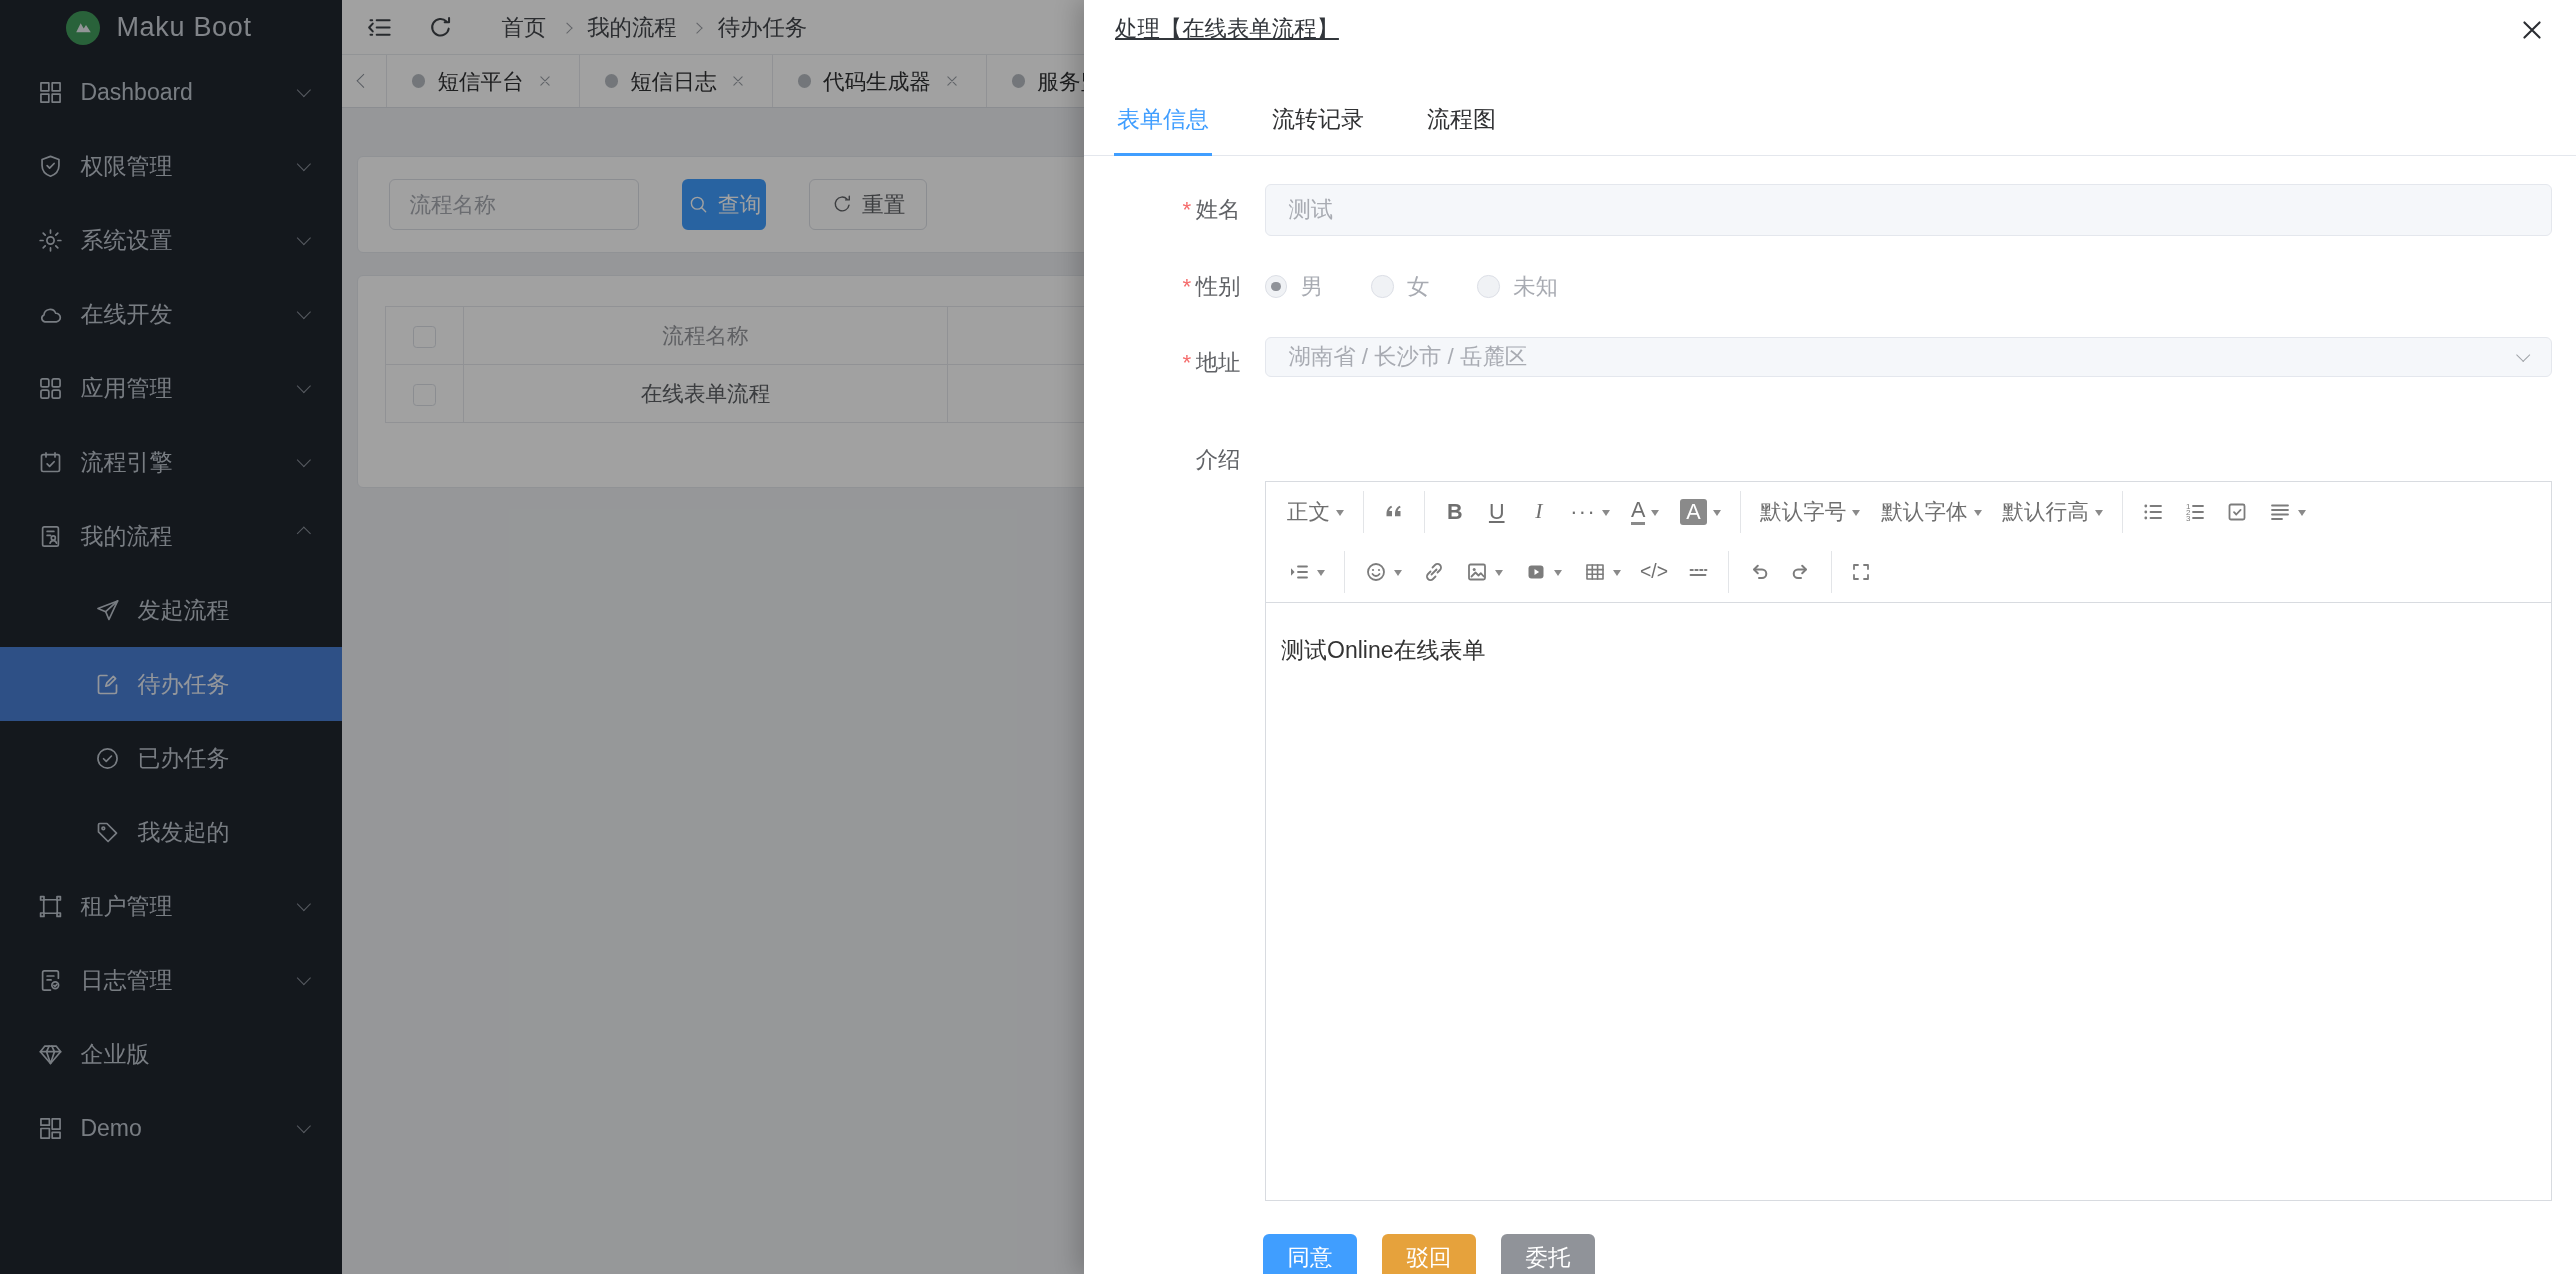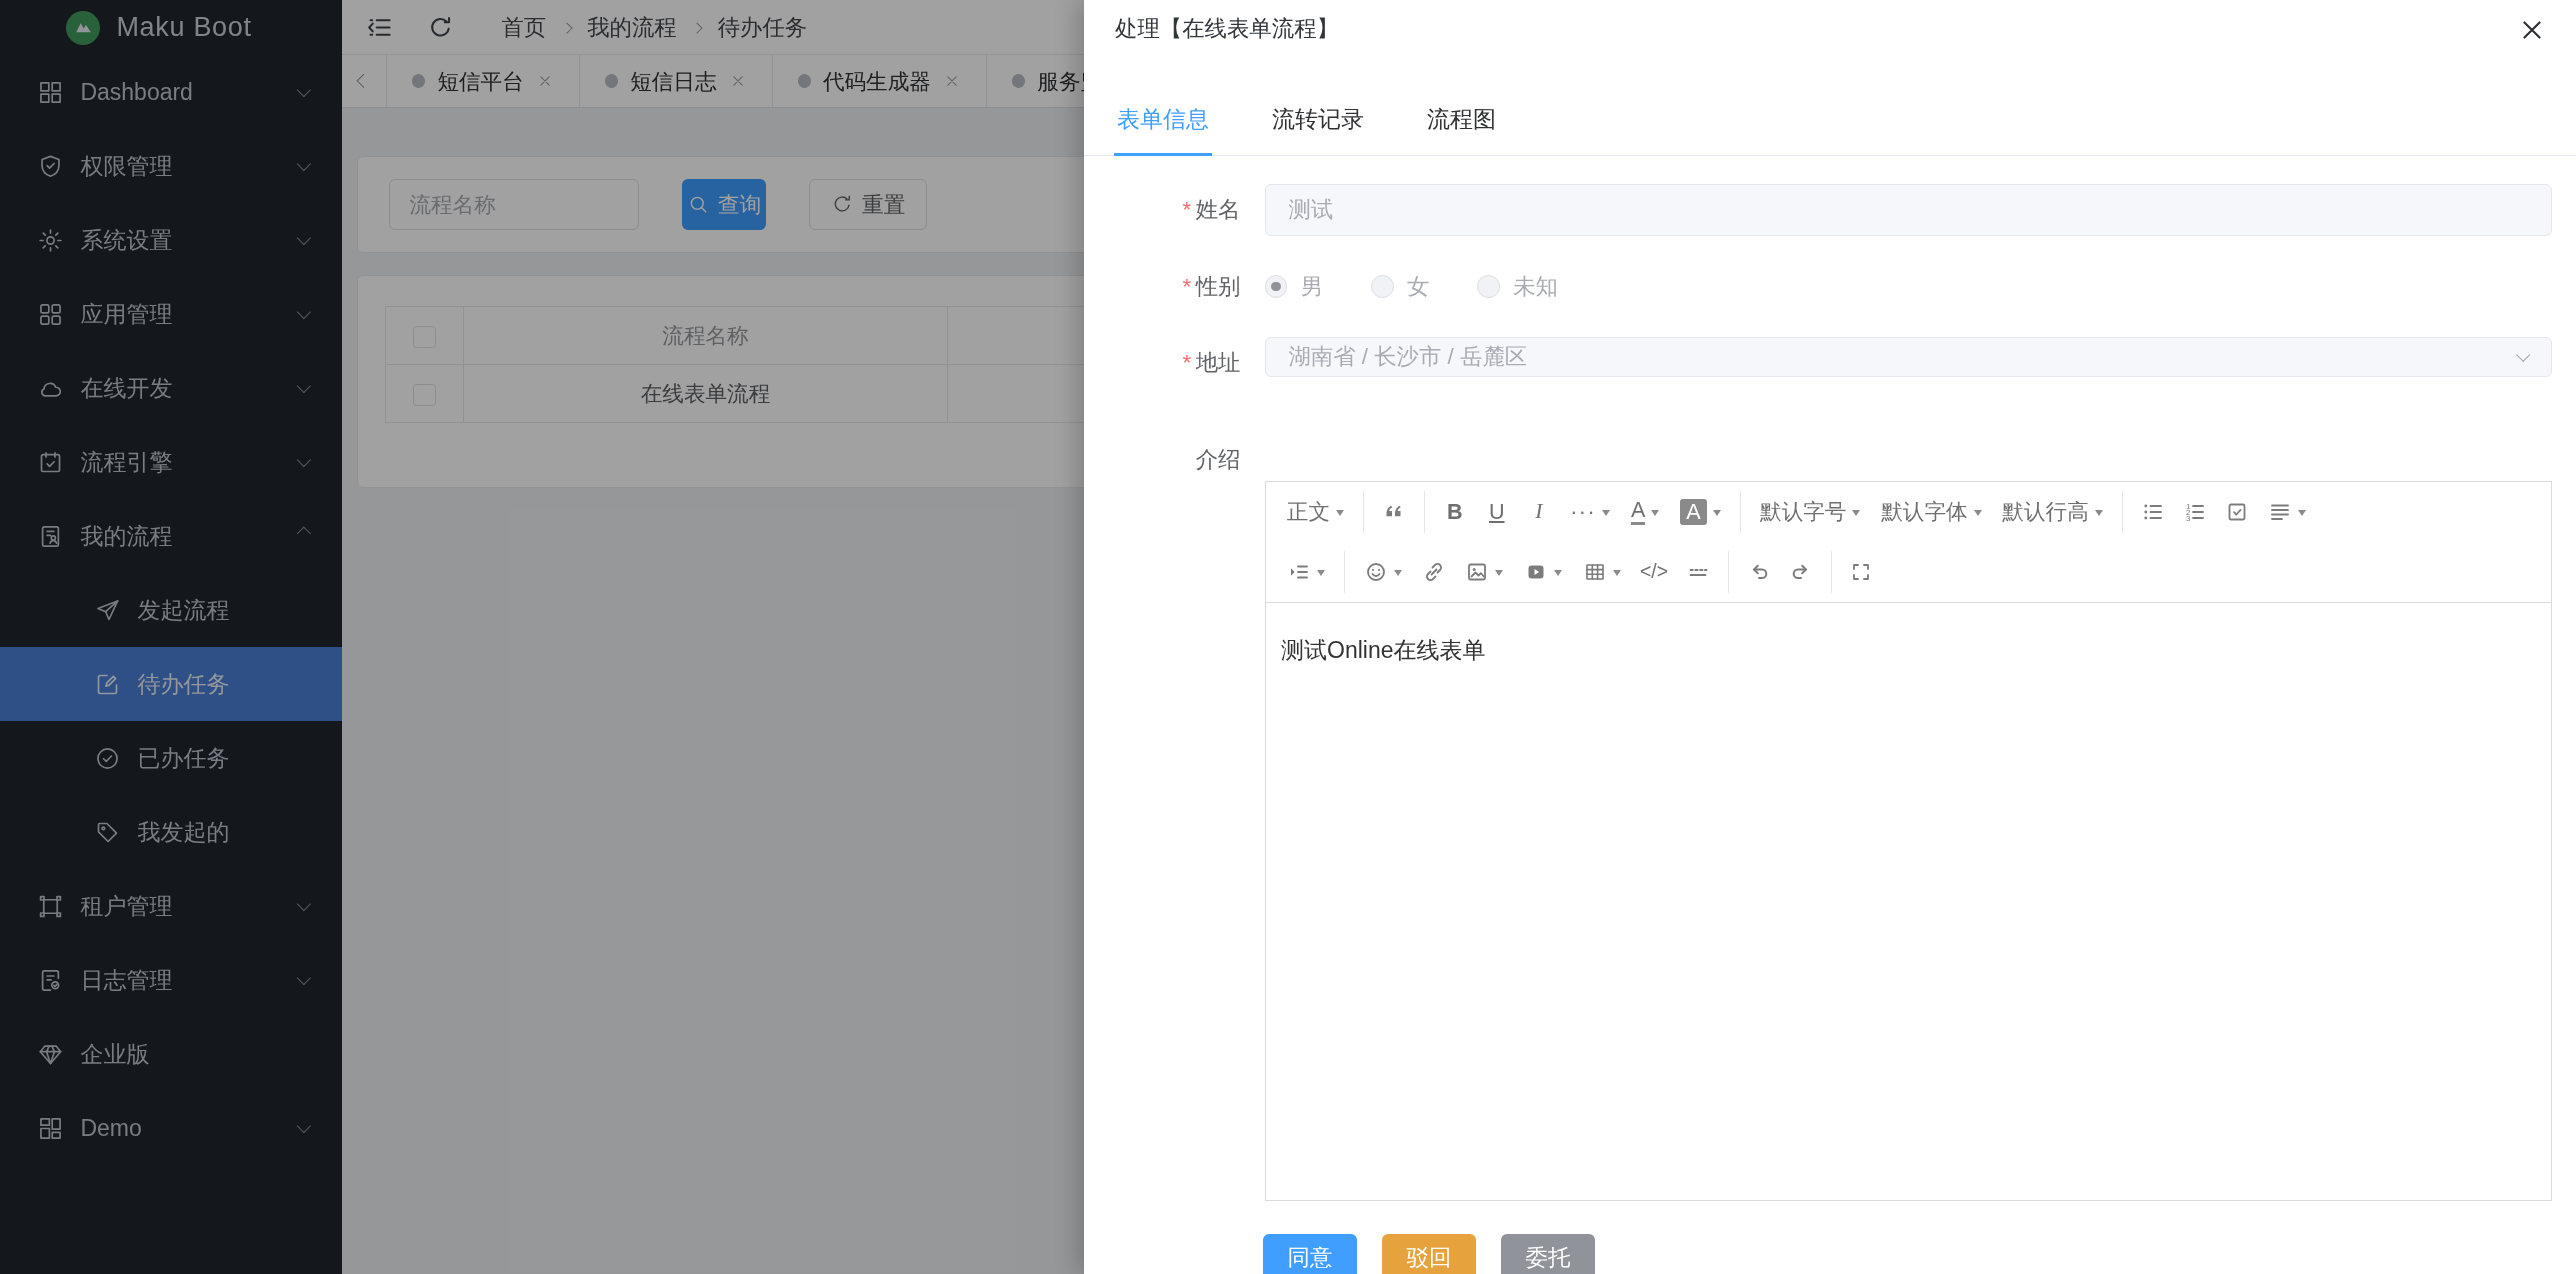--- a/index.html
+++ b/index.html
@@ -52,21 +52,21 @@
   table.grid th, table.grid td { border:0.7px solid #e6e8ec; height:58px; text-align:center; font-weight:400; }
   table.grid th { color:#97999e; }
   table.grid td { color:#5d6064; }
   .cb { display:inline-block; width:22.4px; height:22.4px; border:0.7px solid #dcdfe6; border-radius:3.7px; background:#fff; vertical-align:middle; cursor:pointer; }
 
   
   .overlay { position:absolute; left:0; top:0; width:1084px; height:1275px; background:rgba(0,0,0,.37); z-index:40; }
 
   
   .drawer { position:absolute; left:1084px; top:0; width:1492px; height:1275px; background:#fff; z-index:50; box-shadow:-7.5px 0 22.4px rgba(0,0,0,.2); }
-  .d-header { height:49px; display:flex; align-items:center; padding:7.5px 30px 0 31px; font-size:22.4px; color:#32363b; }
+  .d-header { height:49px; display:flex; align-items:center; padding:7.5px 30px 0 31px; font-size:22.4px; color:#32363b;text-decoration:underline; }
   .d-close { position:absolute; top:16.4px; right:30px; width:28px; height:28px; color:#2b2e33; cursor:pointer; }
   .d-close svg { width:28px; height:28px; }
   .d-tabs { padding:55px 24px 0 30px; border-bottom:1.5px solid #e4e7ed; display:flex; gap:57px; }
   .d-tab { font-size:23px; color:#303133; padding:0 3px 19.4px 3px; border-bottom:3.7px solid transparent; margin-bottom:-1.5px; cursor:pointer; line-height:30px; }
   .d-tab.active { color:#409eff; border-bottom-color:#409eff; }
   .d-body { padding:0 24px 0 0; }
   .f-row { display:flex; margin-top:25px; }
   .f-row.first { margin-top:28px; }
   .f-label { width:181px; flex:0 0 auto; text-align:right; padding-right:24.6px; font-size:22.4px; color:#606266; line-height:52px; }
   .f-row.top .f-label { line-height:30px; padding-top:10.4px; }
@@ -140,33 +140,33 @@
   <div class="s-item">
     <span class="s-ico"><svg viewBox="0 0 24 24" class="ic">
           <circle cx="12" cy="12" r="3.2"></circle>
           <path d="M12 2.8v2.6M12 18.6v2.6M2.8 12h2.6M18.6 12h2.6M5.5 5.5l1.8 1.8M16.7 16.7l1.8 1.8M18.5 5.5l-1.8 1.8M7.3 16.7l-1.8 1.8"></path>
         </svg></span>
     <span class="s-label">系统设置</span>
     <span class="s-chev chev down"></span>
   </div>
   <div class="s-item">
     <span class="s-ico"><svg viewBox="0 0 24 24" class="ic">
+          <path d="M7 18.5h10.2a3.8 3.8 0 10-.6-7.6 5.4 5.4 0 00-10.4 1.5A3.2 3.2 0 007 18.5z"></path>
+        </svg></span>
+    <span class="s-label">在线开发</span>
+    <span class="s-chev chev down"></span>
+  </div>
+  <div class="s-item">
+    <span class="s-ico"><svg viewBox="0 0 24 24" class="ic">
           <rect x="3.5" y="3.5" width="7" height="7" rx="1.5"></rect>
           <rect x="13.5" y="3.5" width="7" height="7" rx="1.5"></rect>
           <rect x="3.5" y="13.5" width="7" height="7" rx="1.5"></rect>
           <rect x="13.5" y="13.5" width="7" height="7" rx="1.5"></rect>
         </svg></span>
     <span class="s-label">应用管理</span>
-    <span class="s-chev chev down"></span>
-  </div>
-  <div class="s-item">
-    <span class="s-ico"><svg viewBox="0 0 24 24" class="ic">
-          <path d="M7 18.5h10.2a3.8 3.8 0 10-.6-7.6 5.4 5.4 0 00-10.4 1.5A3.2 3.2 0 007 18.5z"></path>
-        </svg></span>
-    <span class="s-label">在线开发</span>
     <span class="s-chev chev down"></span>
   </div>
   <div class="s-item">
     <span class="s-ico"><svg viewBox="0 0 24 24" class="ic">
           <rect x="4" y="5" width="16" height="15" rx="1.5"></rect>
           <path d="M8 3.5V7M16 3.5V7M9 13.3l2.2 2.2 4-4.2"></path>
         </svg></span>
     <span class="s-label">流程引擎</span>
     <span class="s-chev chev down"></span>
   </div>

